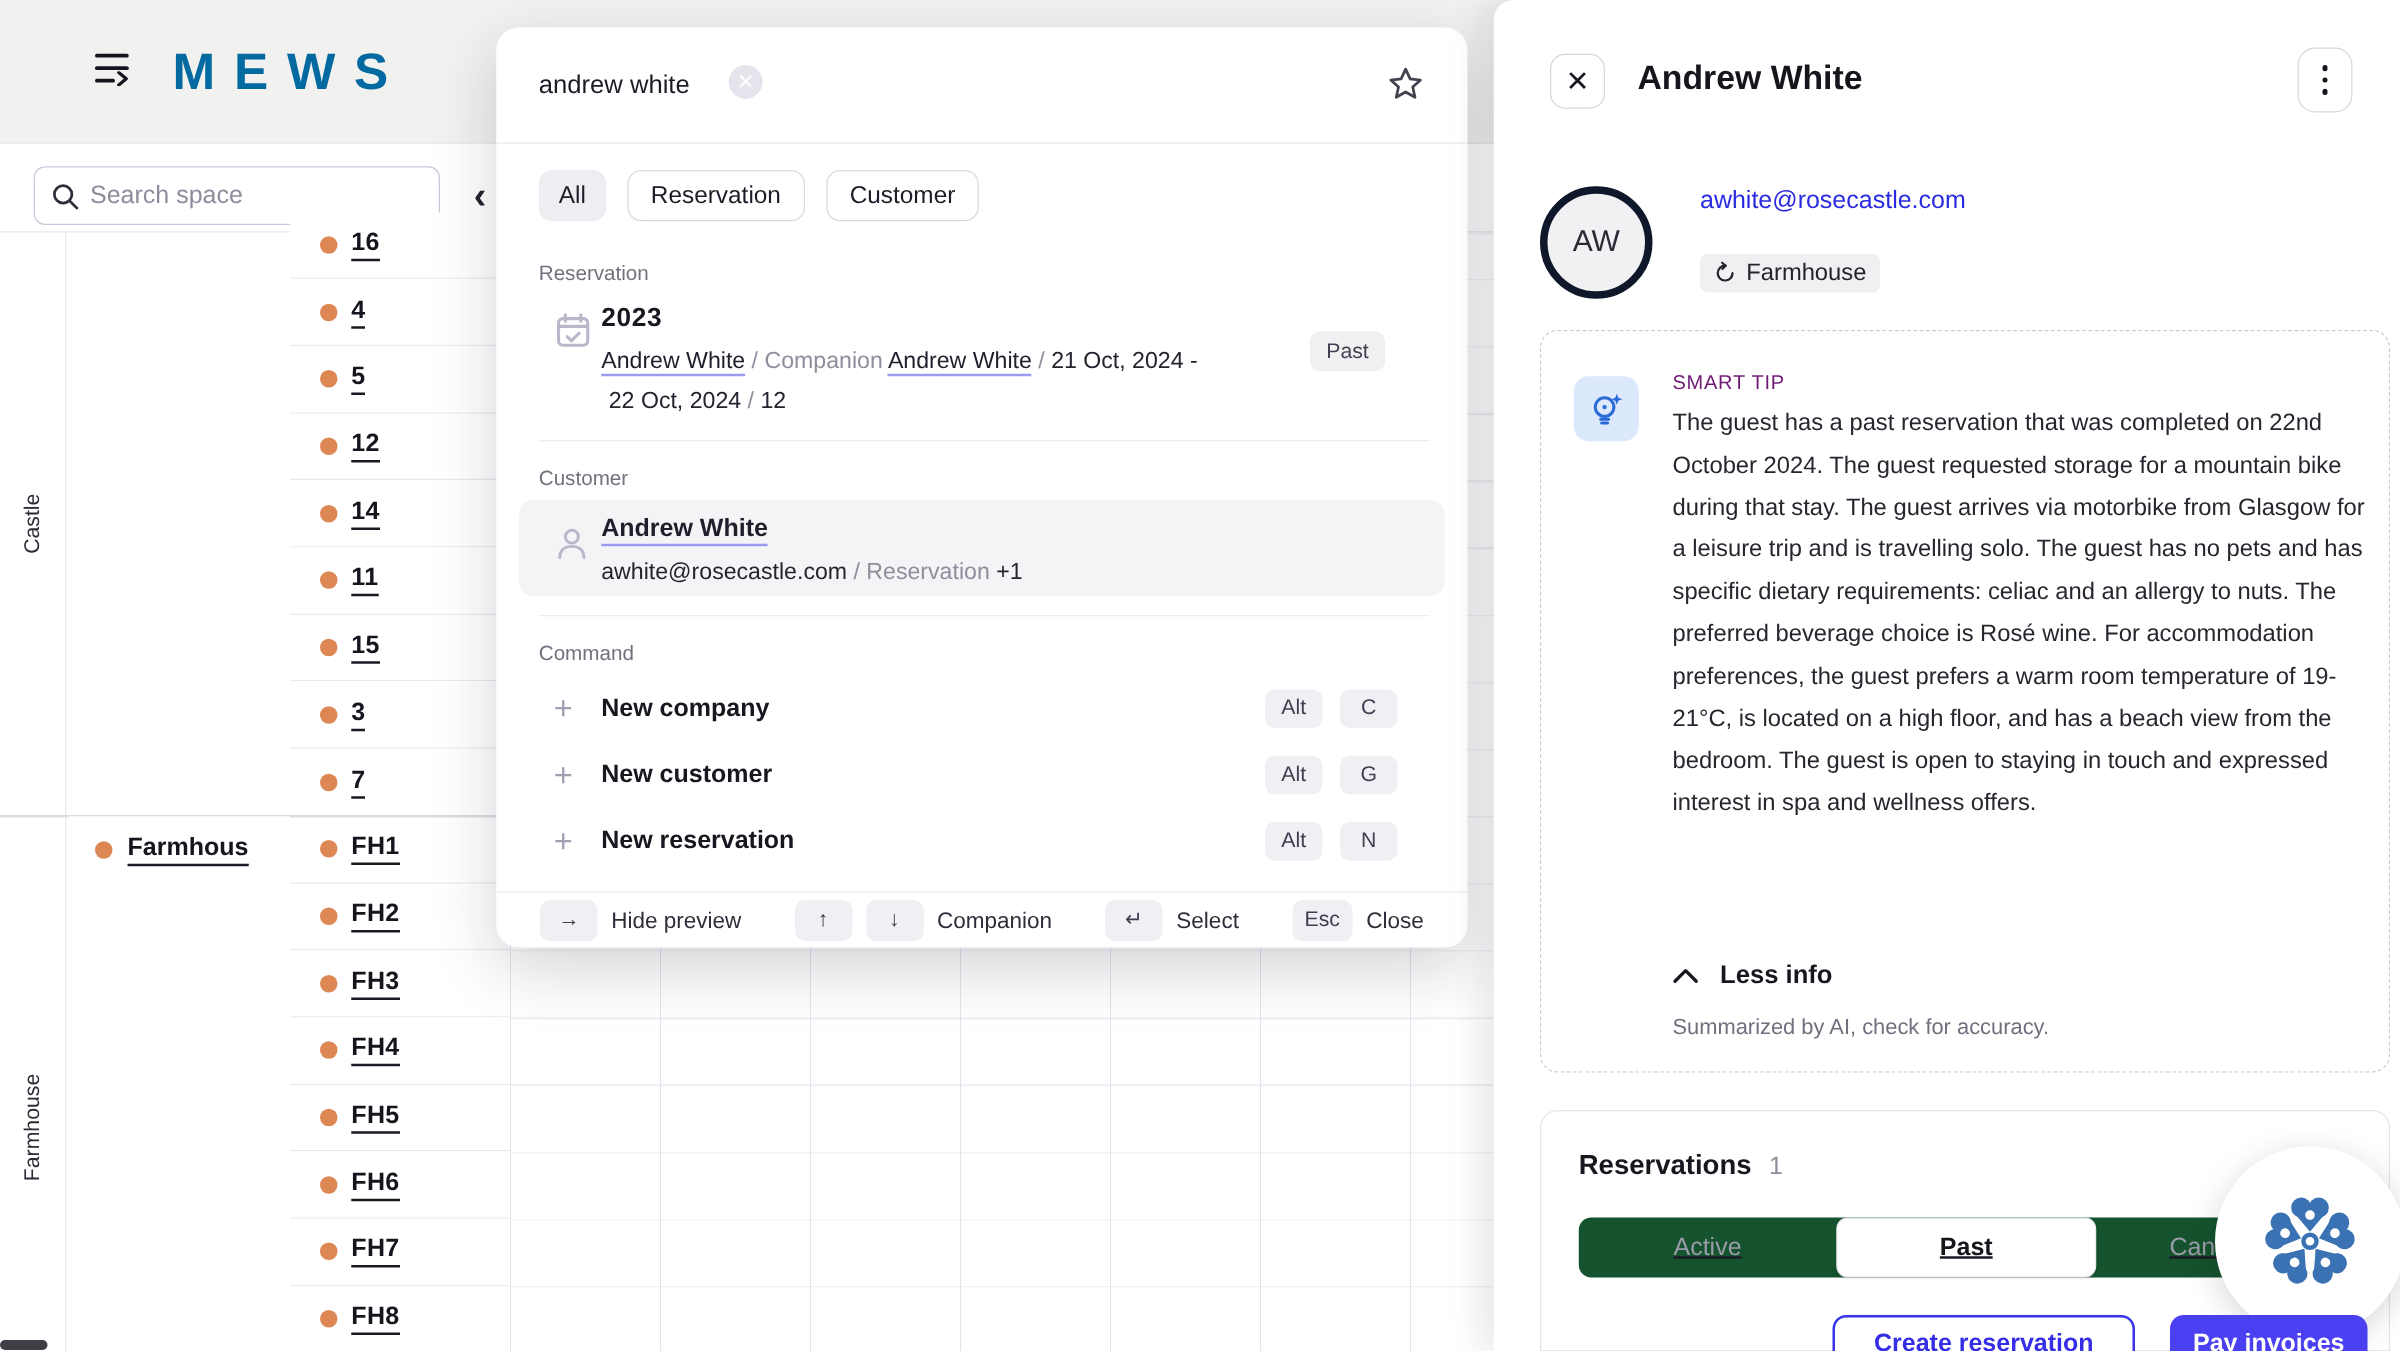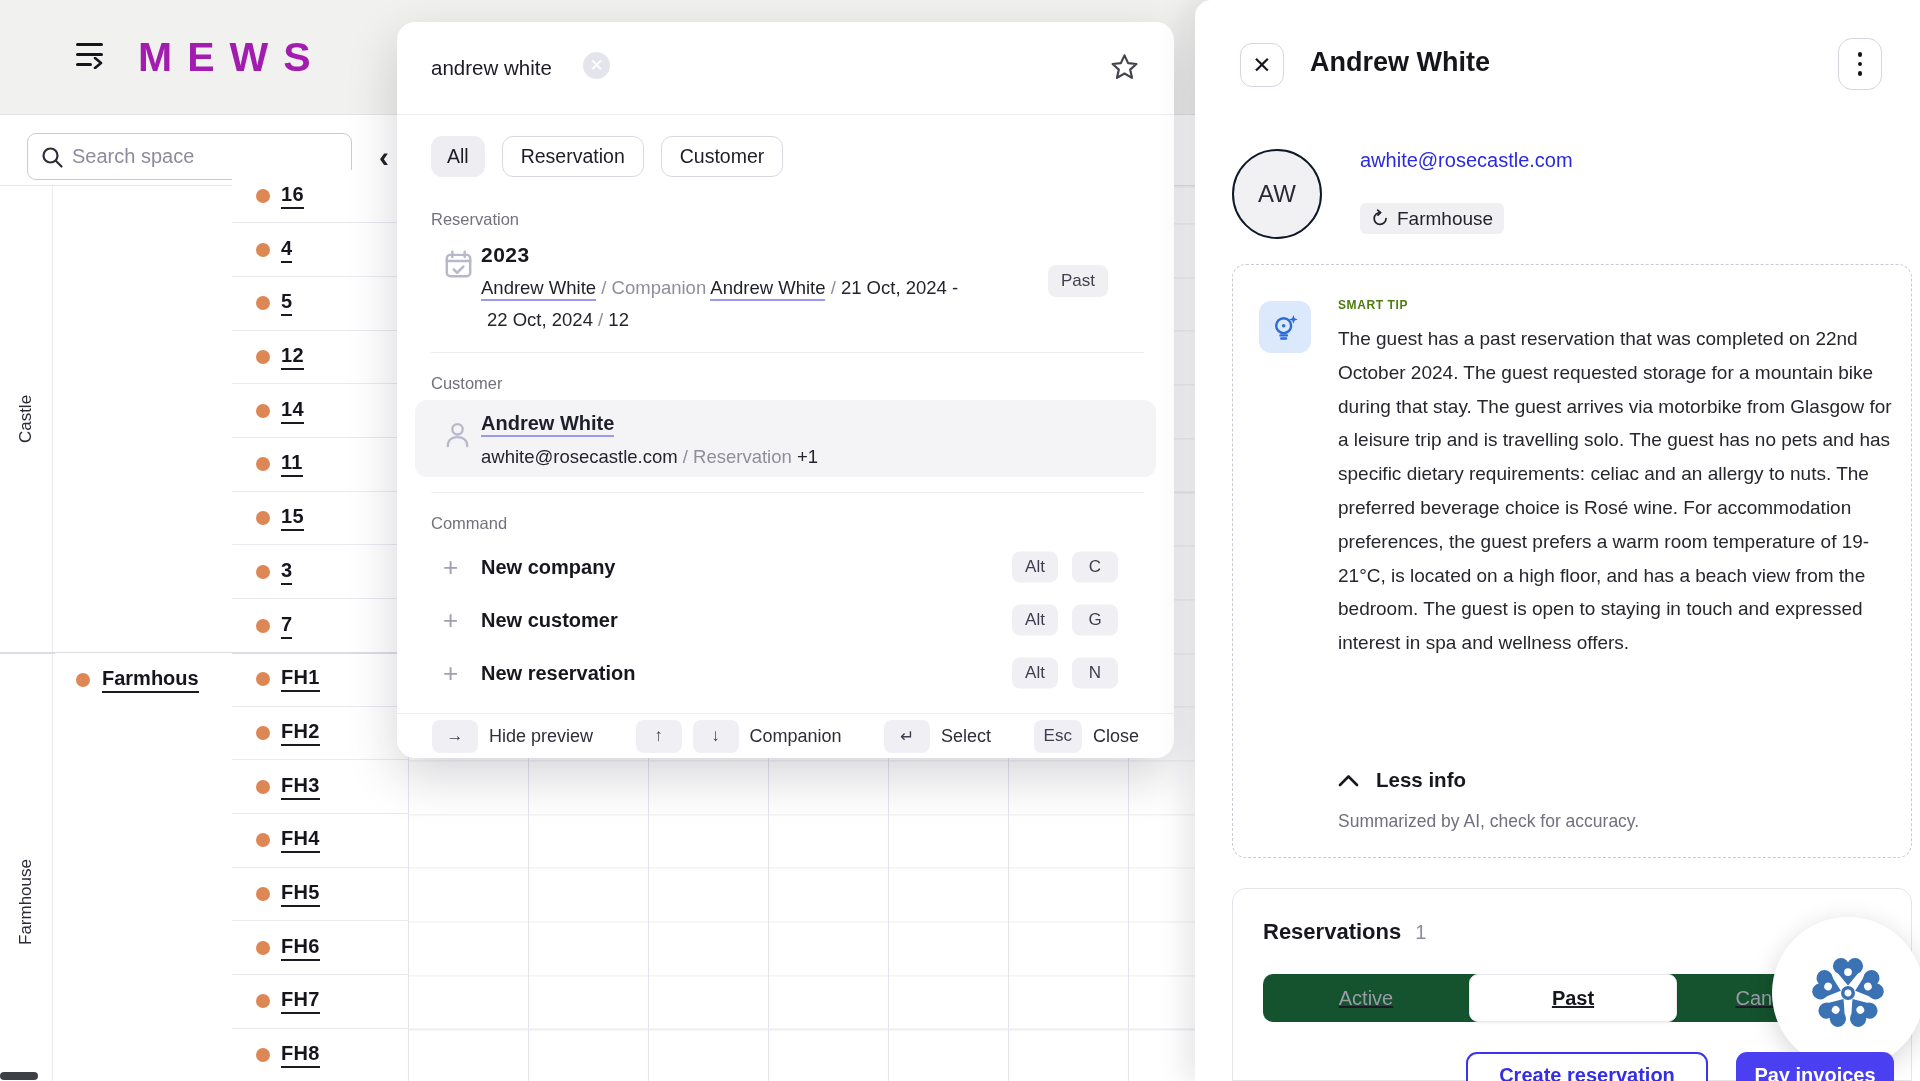--- a/index.html
+++ b/index.html
@@ -8,21 +8,21 @@
   .stage { position:absolute; inset:0; width:1920px; height:1081px; }
 
   
   .topbar { position:absolute; left:0; top:0; width:1920px; height:115px; background:#f1f1ef; border-bottom:1px solid #e3e3e3; }
   .hamburger { position:absolute; left:76px; top:40px; width:30px; height:32px; cursor:pointer; }
   .hamburger i { position:absolute; left:0; height:3px; background:#15151e; border-radius:2px; }
   .hamburger i:nth-child(1){ top:3px; width:27px; }
   .hamburger i:nth-child(2){ top:13px; width:27px; }
   .hamburger i:nth-child(3){ top:23px; width:16px; }
   .hamburger svg { position:absolute; left:17px; top:17px; }
-  .brand { position:absolute; left:138px; top:34px; font-size:41px; font-weight:800; letter-spacing:15px; color:#a21caf; }
+  .brand { position:absolute; left:138px; top:34px; font-size:41px; font-weight:800; letter-spacing:15px; color:#0369a1; }
 
   .search-row { position:absolute; left:0; top:115px; width:408px; height:70px; background:#fff; }
   .hline-search { position:absolute; left:0; top:185px; width:1195px; height:1px; background:#e5e5ec; }
   .search-box { position:absolute; left:27px; top:133px; width:325px; height:47px; border:1.5px solid #c9c9db; border-radius:9px; background:#fff; }
   .search-box svg { position:absolute; left:13px; top:12px; }
   .search-box input { position:absolute; left:44px; top:0; width:270px; height:44px; border:0; outline:0; font-size:20px; color:#1c1c28; font-family:inherit; background:transparent; }
   .search-box input::placeholder { color:#8c8c9c; }
   .collapse-chevron { position:absolute; left:379px; top:140px; font-size:30px; font-weight:600; color:#23232e; z-index:5; cursor:pointer; }
 
   .vline-a { position:absolute; left:52px; top:186px; width:1px; height:895px; background:#e9e9ef; }
@@ -76,26 +76,26 @@
   .ov-footer { position:absolute; left:0; top:691px; width:100%; height:45px; border-top:1px solid #ececf1; display:flex; align-items:center; padding:0 35px; justify-content:space-between; }
   .hint { display:flex; align-items:center; gap:11px; font-size:18px; color:#2e2e3a; }
   .hint .key { height:33px; }
 
   
   .panel { position:absolute; left:1195px; top:0; width:725px; height:1081px; background:#fff; border-top-left-radius:16px; box-shadow:-10px 0 28px rgba(20,20,40,.10); z-index:30; }
   .close-btn { position:absolute; left:45px; top:43px; width:44px; height:44px; border:1.5px solid #d6d6e0; border-radius:12px; background:#fff; font-size:23px; color:#17171f; display:flex; align-items:center; justify-content:center; cursor:pointer; }
   .panel-title { position:absolute; left:115px; top:47px; font-size:27px; font-weight:700; color:#15151c; }
   .kebab-btn { position:absolute; left:643px; top:38px; width:44px; height:52px; border:1.5px solid #d6d6e0; border-radius:14px; background:#fff; display:flex; flex-direction:column; align-items:center; justify-content:center; gap:5px; cursor:pointer; }
   .kebab-btn b { width:4.5px; height:4.5px; border-radius:50%; background:#15151e; }
-  .avatar { position:absolute; left:37px; top:149px; width:90px; height:90px; border-radius:50%; background:#f1f1f4; border:2px solid #0f172a; display:flex; align-items:center; justify-content:center; font-size:24px; color:#2b2b36; }
+  .avatar { position:absolute; left:37px; top:149px; width:90px; height:90px; border-radius:50%; background:#f1f1f4; border:6px solid #0f172a; display:flex; align-items:center; justify-content:center; font-size:24px; color:#2b2b36; }
   .email { position:absolute; left:165px; top:149px; font-size:20px; color:#2a2ae0; text-decoration:none; cursor:pointer; }
   .returning { position:absolute; left:165px; top:203px; height:31px; padding:0 11px; background:#f0f0f3; border-radius:6px; display:flex; align-items:center; gap:7px; font-size:19px; color:#23232e; }
   .tipbox { position:absolute; left:37px; top:264px; width:680px; height:594px; border:1.5px dashed #c9c9d6; border-radius:14px; }
   .tip-chip { position:absolute; left:26px; top:36px; width:52px; height:52px; background:#dce8fb; border-radius:12px; display:flex; align-items:center; justify-content:center; }
-  .tip-label { position:absolute; left:105px; top:33px; font-size:12px; font-weight:700; letter-spacing:.6px; color:#4d7c0f; }
+  .tip-label { position:absolute; left:105px; top:33px; font-size:16px; font-weight:400; letter-spacing:.6px; color:#701a75; }
   .tip-body { position:absolute; left:105px; top:57px; width:560px; font-size:19px; line-height:33.8px; color:#26262e; }
   .less-info { position:absolute; left:105px; top:503px; display:flex; align-items:center; gap:17px; font-size:20.5px; font-weight:700; color:#17171f; cursor:pointer; }
   .tip-note { position:absolute; left:105px; top:546px; font-size:17.5px; color:#70707e; }
   .res-card { position:absolute; left:37px; top:888px; width:680px; height:193px; border:1.5px solid #e4e4ea; border-radius:14px 14px 0 0; background:#fff; }
   .res-card-title { position:absolute; left:30px; top:30px; display:flex; gap:14px; align-items:baseline; }
   .res-card-title .t { font-size:22px; font-weight:700; color:#17171f; }
   .res-card-title .c { font-size:20px; color:#8e8e9c; }
   .seg-track { position:absolute; left:30px; top:85px; width:620px; height:48px; background:#14532d; border-radius:10px; display:flex;text-decoration:underline; }
   .seg { flex:1; display:flex; align-items:center; justify-content:center; font-size:20px; color:#9b9ba9; cursor:pointer; }
   .seg.selected { background:#fff; border:1px solid #e9e9ef; border-radius:9px; color:#15151c; font-weight:600; box-shadow:0 1px 3px rgba(0,0,0,.08); }

